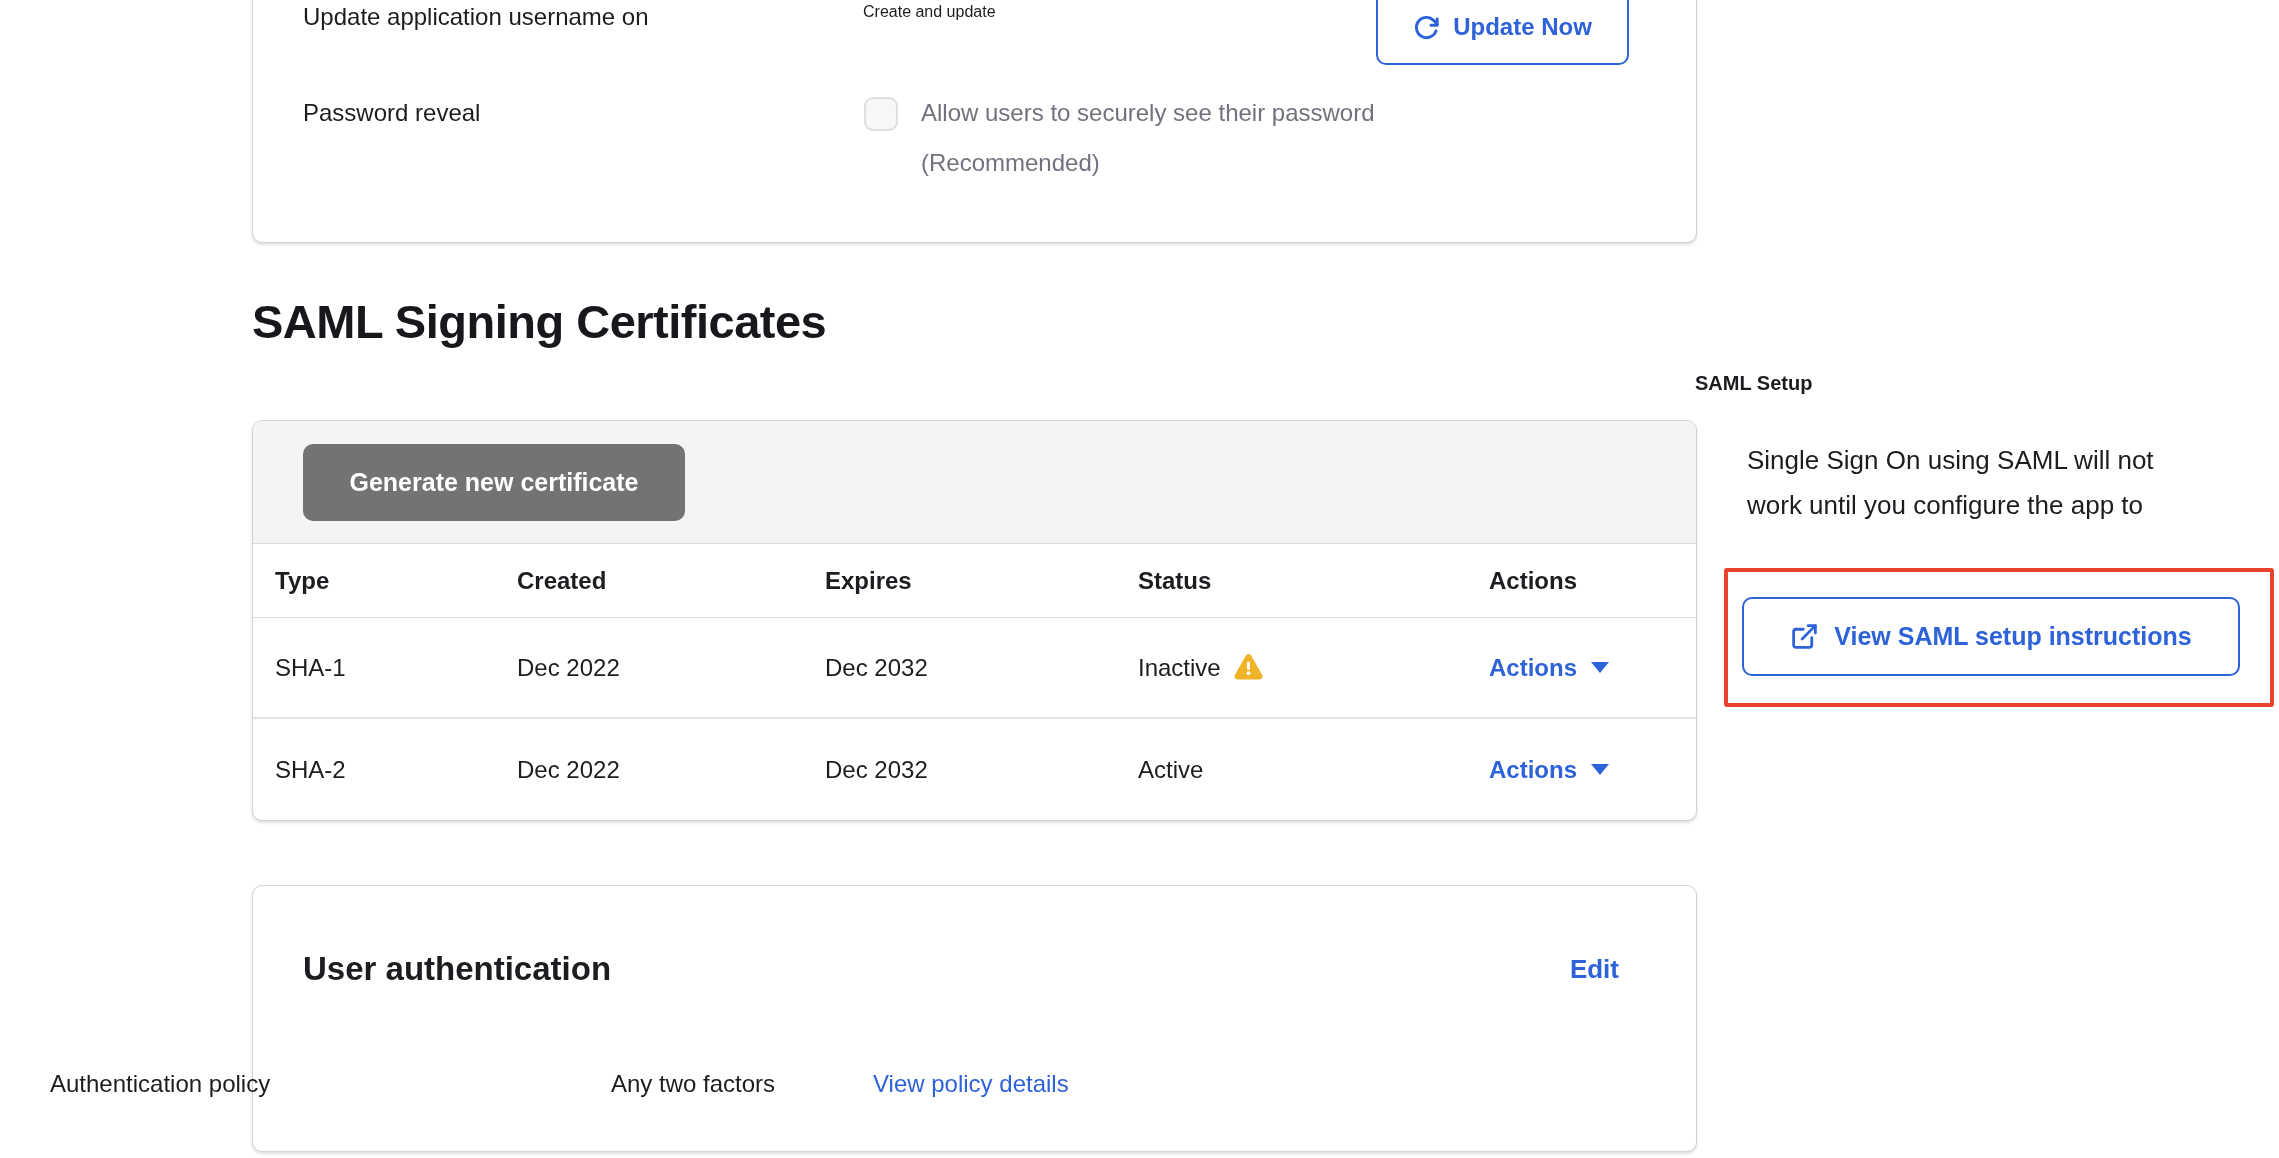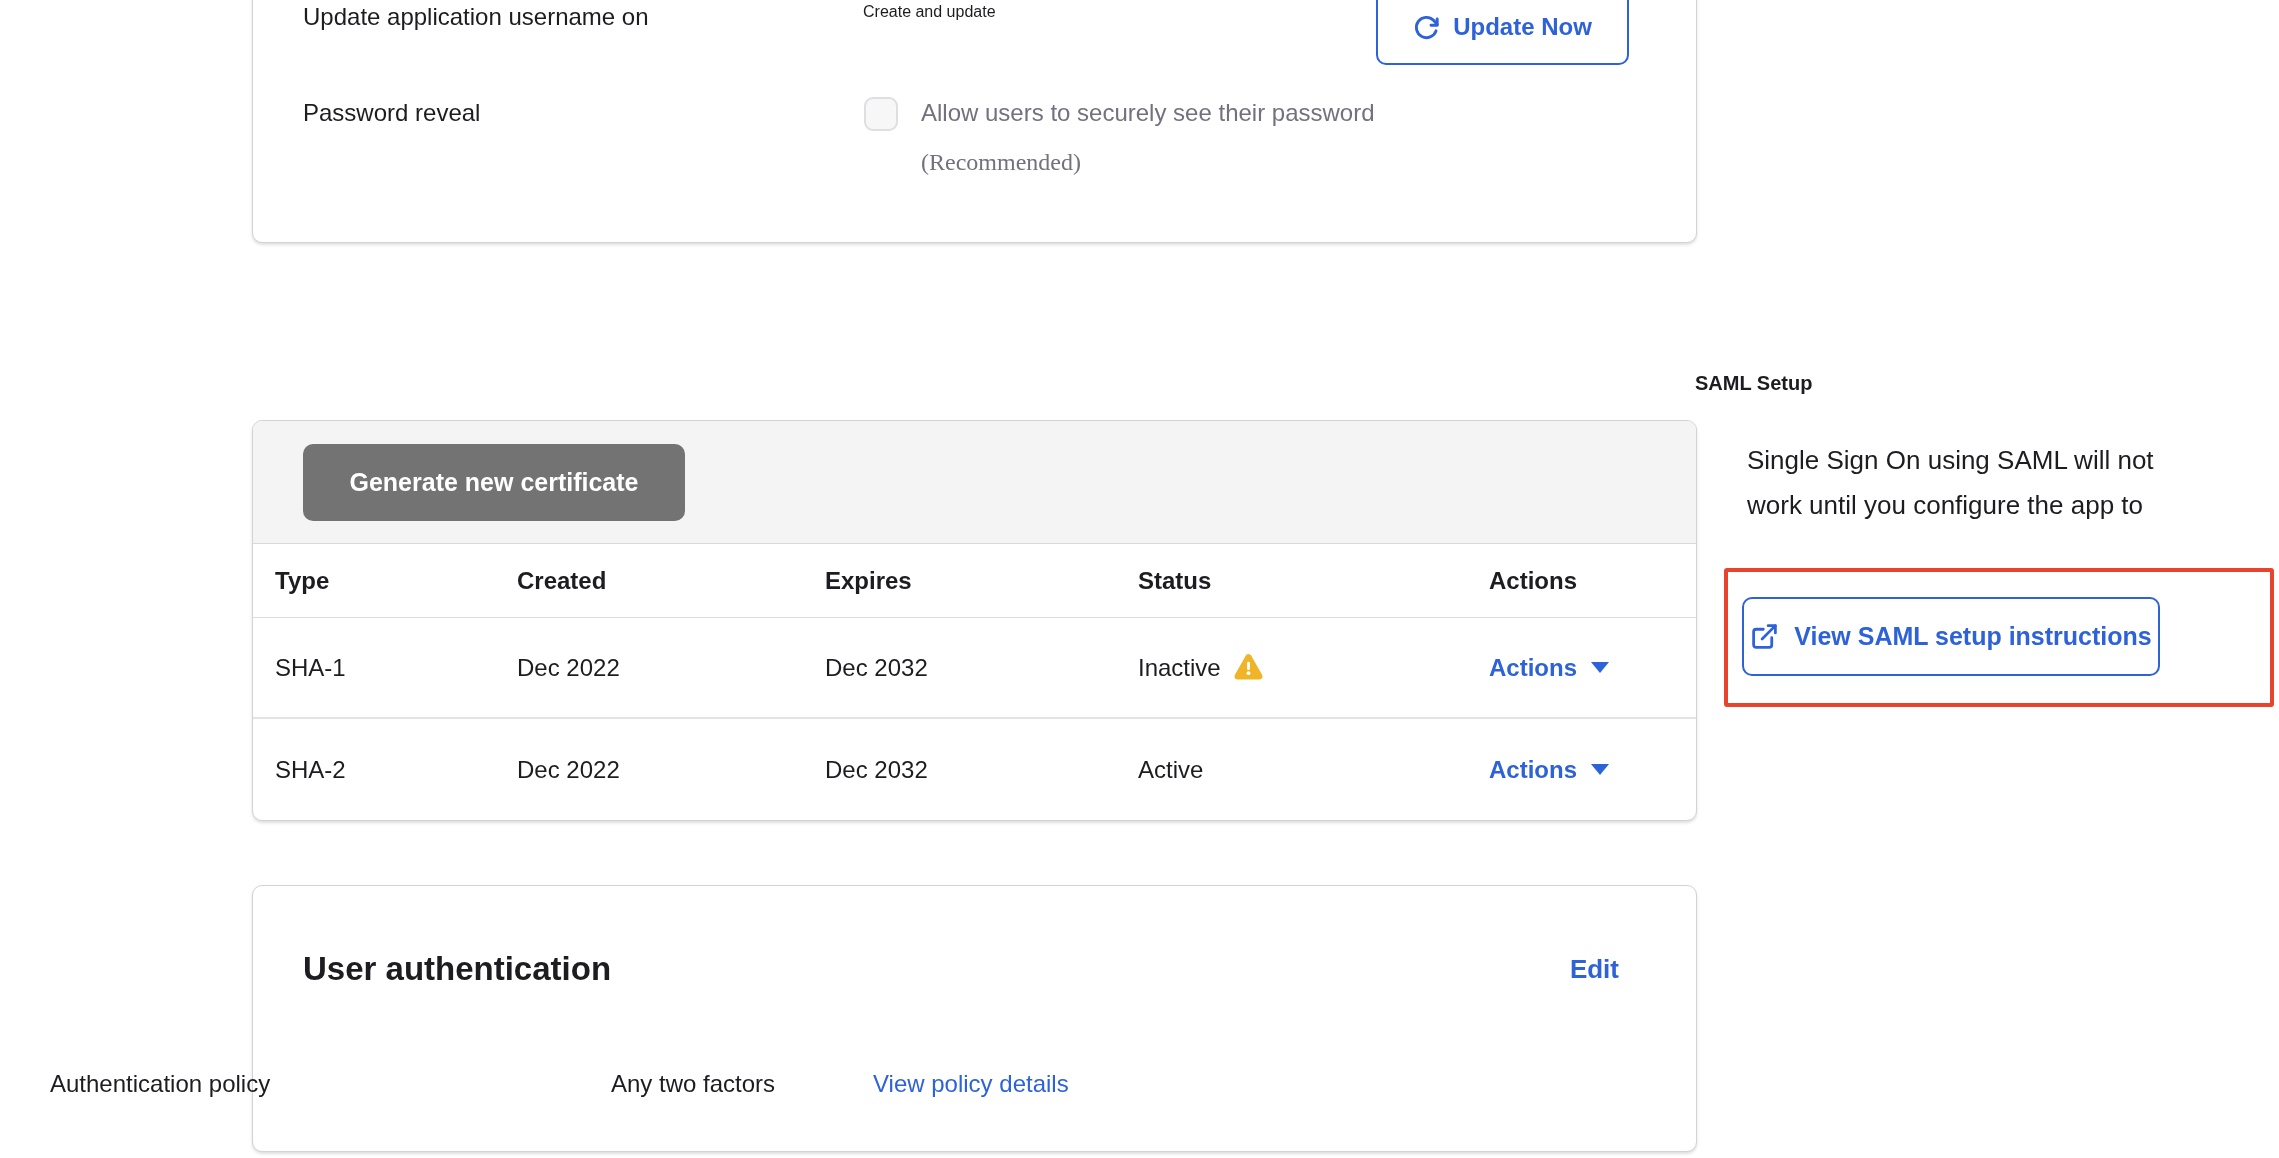--- a/index.html
+++ b/index.html
@@ -62,21 +62,21 @@
   }
   
   #saml-setup-title { position:absolute; left:1695px; top:372px; font-size:20px; font-weight:700; }
   #saml-setup-desc { position:absolute; left:1747px; top:438px; font-size:26px; line-height:45px; color:#1d1d21; }
   #saml-setup-desc span { display:block; }
   #annotation-box {
     position:absolute; left:1724px; top:568px; width:550px; height:139px;
     border:4px solid #e8432d; border-radius:3px;
   }
   #saml-instructions-btn {
-    position:absolute; left:14px; top:25px; width:418px; height:79px;
+    position:absolute; left:14px; top:25px; width:498px; height:79px;
     background:#fff; border:2px solid #2e62d9; border-radius:10px;
     display:flex; align-items:center; justify-content:center; gap:15px;
     color:#2e62d9; font-weight:700; font-size:25px; cursor:pointer;
     font-family:"Liberation Sans", sans-serif;
   }
   
   #user-auth-card { left:252px; top:885px; width:1445px; height:267px; }
   #user-auth-title { position:absolute; left:50px; top:64px; font-size:33px; font-weight:700; }
   #edit-link {
     position:absolute; right:77px; top:68px; font-size:26px; font-weight:700;
@@ -106,23 +106,24 @@
           <polyline points="21.5 4.5 21.5 10 16 10"></polyline>
           <path d="M20.49 15a9 9 0 1 1-2.12-9.36L21.5 9.5"></path>
         </svg>
       </span>
       <span>Update Now</span>
     </button>
 
     <div class="field-label" style="top:112px;">Password reveal</div>
     <div id="pw-checkbox"></div>
     <div class="cbx-text" style="top:112px;">Allow users to securely see their password</div>
-    <div class="cbx-text" style="top:162px;font-family:Liberation Serif, serif;">(Recommended)</div>
+    <div class="cbx-text" style="top:162px;">(Recommended)</div>
   </div>
 
+  <h1 id="section-title">SAML Signing Certificates</h1>
 
   <div class="card" id="cert-card">
     <div id="cert-toolbar">
       <button id="generate-btn">Generate new certificate</button>
     </div>
 
     <div class="trow thead">
       <div>Type</div>
       <div>Created</div>
       <div>Expires</div>

